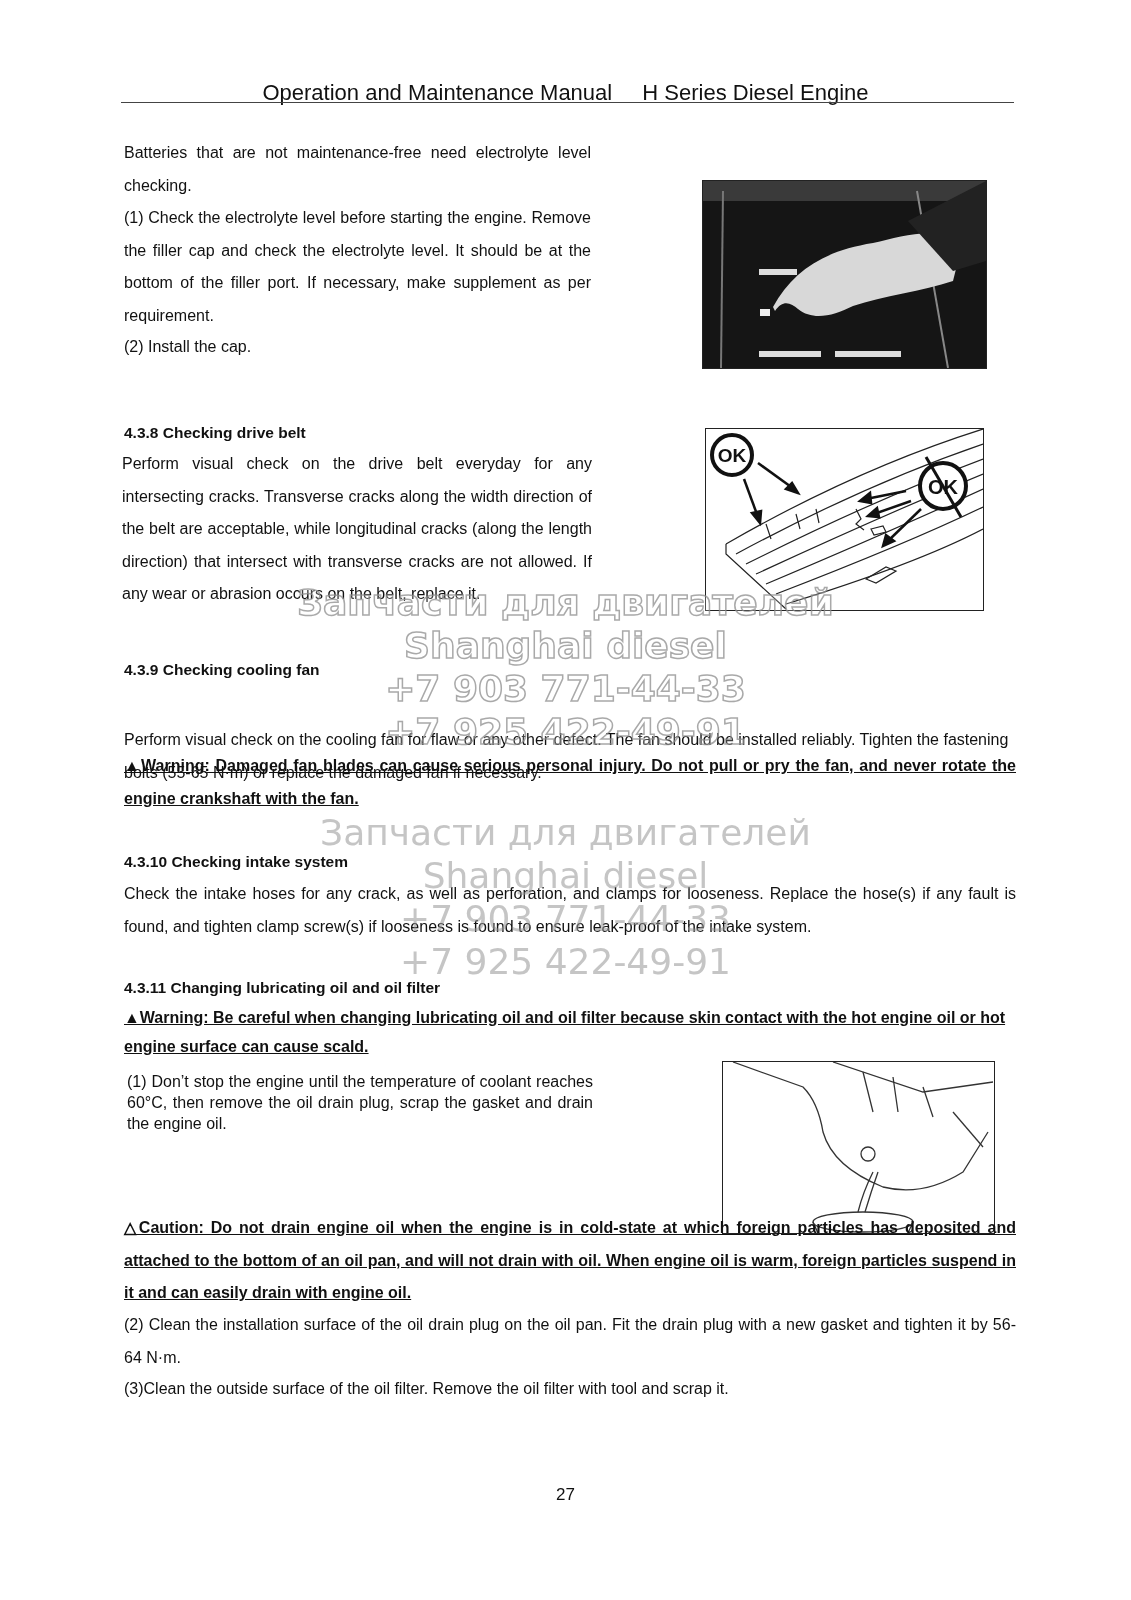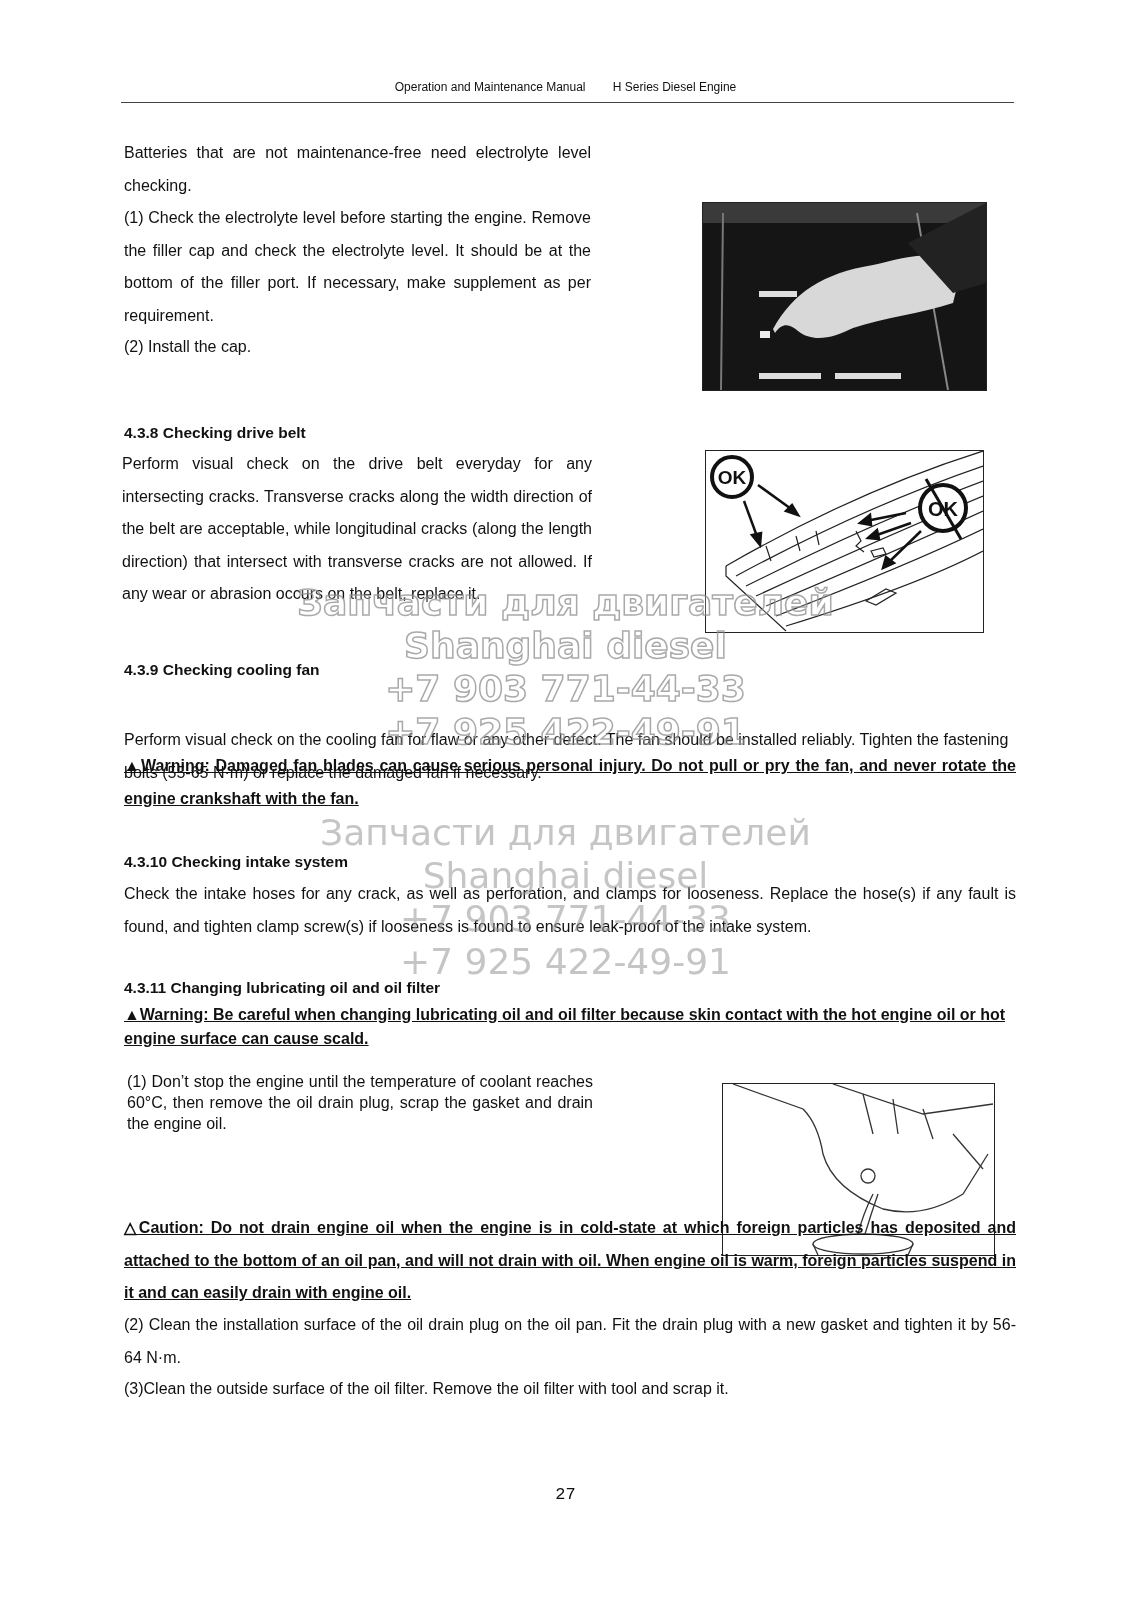--- a/index.html
+++ b/index.html
@@ -1,30 +1,30 @@
 <!DOCTYPE html>
 <html><head>
 <meta charset="utf-8">
 <style>
   html, body { margin: 0; padding: 0; background: #ffffff; }
   body { width: 1131px; height: 1600px; position: relative; overflow: hidden;
          font-family: "Liberation Sans", sans-serif; color: #111; }
   .abs { position: absolute; }
-  .header { left: 0; top: 80px; width: 1131px; text-align: center; font-size: 12px; }
+  .header { left: 0; top: 80px; width: 1131px; text-align: center; font-size: 22px; }
   .header span { margin: 0 12px; }
   .header-rule { left: 121px; top: 102px; width: 893px; height: 0; border-top: 1.5px solid #444; }
   .p { font-size: 16px; line-height: 32.5px; }
   .just { text-align: justify; text-align-last: left; }
   .bold { font-weight: bold; text-decoration: underline; }
   .h { font-size: 15.5px; font-weight: bold; }
-  .fig { border: 1.5px solid #222; background: #fff; overflow: hidden; margin-top: 22px; }
+  .fig { border: 1.5px solid #222; background: #fff; overflow: hidden; }
   .fig svg { display: block; }
   .wm { font-family: "DejaVu Sans", sans-serif; color: rgba(150,150,150,0.55); font-size: 36px; white-space: nowrap; text-align: center; width: 1131px; left: 0; }
   .wm.outline { color: rgba(255,255,255,0.2); -webkit-text-stroke: 1.5px rgba(140,140,140,0.75); font-weight: bold; }
-  .pageno { left: 0; width: 1131px; top: 1485px; text-align: center; font-family: Liberation Mono, monospace; font-size: 17px; }
+  .pageno { left: 0; width: 1131px; top: 1485px; text-align: center; font-family: Liberation Sans, sans-serif; font-size: 17px; }
 </style>
 </head>
 <body>
 
 <div class="abs header">
   <span>Operation and Maintenance Manual</span>
   <span>H Series Diesel Engine</span>
 </div>
 <div class="abs header-rule"></div>
 
@@ -87,21 +87,21 @@
 </div>
 
 <div class="abs h" style="left:124px; top:661px;">4.3.9 Checking cooling fan</div>
 <div class="abs p" style="left:124px; top:686px; width:892px;margin-top:38px;">Perform visual check on the cooling fan for flaw or any other defect. The fan should be installed reliably. Tighten the fastening bolts (55-65 N·m) or replace the damaged fan if necessary.</div>
 <div class="abs p bold just" style="left:124px; top:750px; width:892px;">▲Warning: Damaged fan blades can cause serious personal injury. Do not pull or pry the fan, and never rotate the engine crankshaft with the fan.</div>
 
 <div class="abs h" style="left:124px; top:853px;">4.3.10 Checking intake system</div>
 <div class="abs p just" style="left:124px; top:878px; width:892px;">Check the intake hoses for any crack, as well as perforation, and clamps for looseness. Replace the hose(s) if any fault is found, and tighten clamp screw(s) if looseness is found to ensure leak-proof of the intake system.</div>
 
 <div class="abs h" style="left:124px; top:979px;text-align:right;">4.3.11 Changing lubricating oil and oil filter</div>
-<div class="abs p bold" style="left:124px; top:1003px; width:892px; line-height:24px;">▲Warning: Be careful when changing lubricating oil and oil filter because skin contact with the hot engine oil or hot engine surface can cause scald.</div>
+<div class="abs p bold" style="left:124px; top:1003px; width:892px; line-height:29px;">▲Warning: Be careful when changing lubricating oil and oil filter because skin contact with the hot engine oil or hot engine surface can cause scald.</div>
 <div class="abs p just" style="left:127px; top:1071px; width:466px; line-height:21px;">(1) Don’t stop the engine until the temperature of coolant reaches 60°C, then remove the oil drain plug, scrap the gasket and drain the engine oil.</div>
 
 <div class="abs fig" style="left:722px; top:1061px; width:271px; height:171px;">
   <svg width="271" height="171">
     <g fill="none" stroke="#333" stroke-width="1.3">
       <path d="M10 0 L 80 25 Q 95 40 100 70 Q 110 105 160 125 Q 200 135 240 110 L 265 70"></path>
       <path d="M110 0 L 200 30 L 270 20"></path>
       <path d="M140 10 l 10 40 M170 15 l 5 35 M200 25 l 10 30"></path>
       <path d="M230 50 l 30 35"></path>
       <circle cx="145" cy="92" r="7"></circle>

